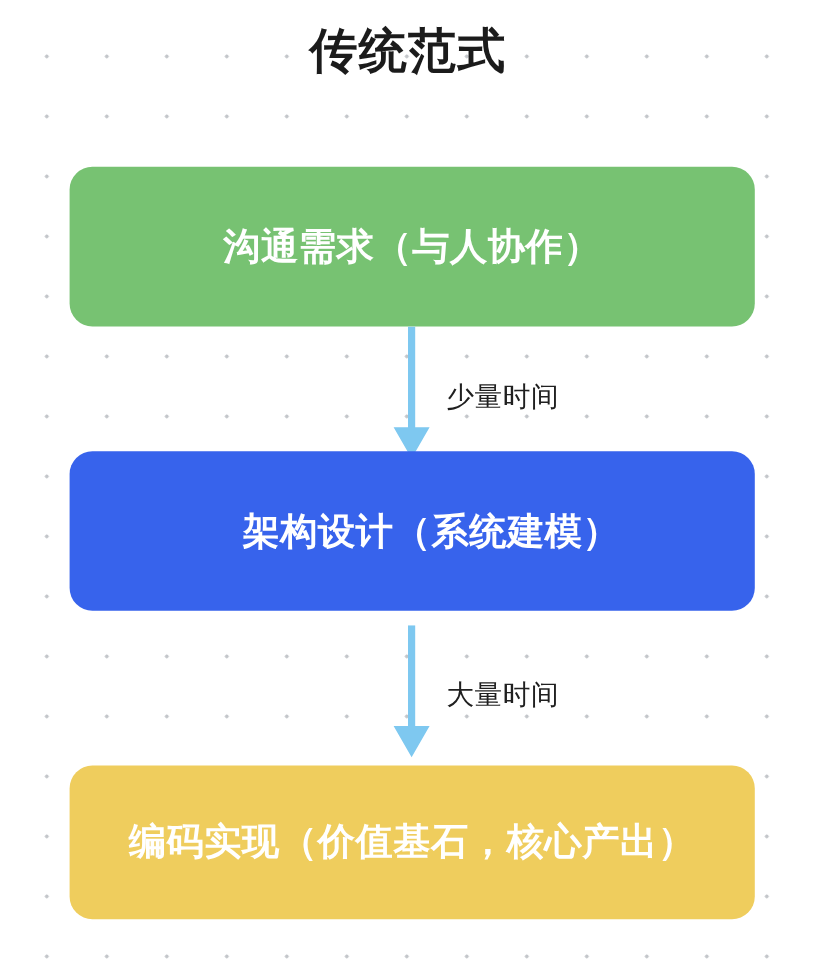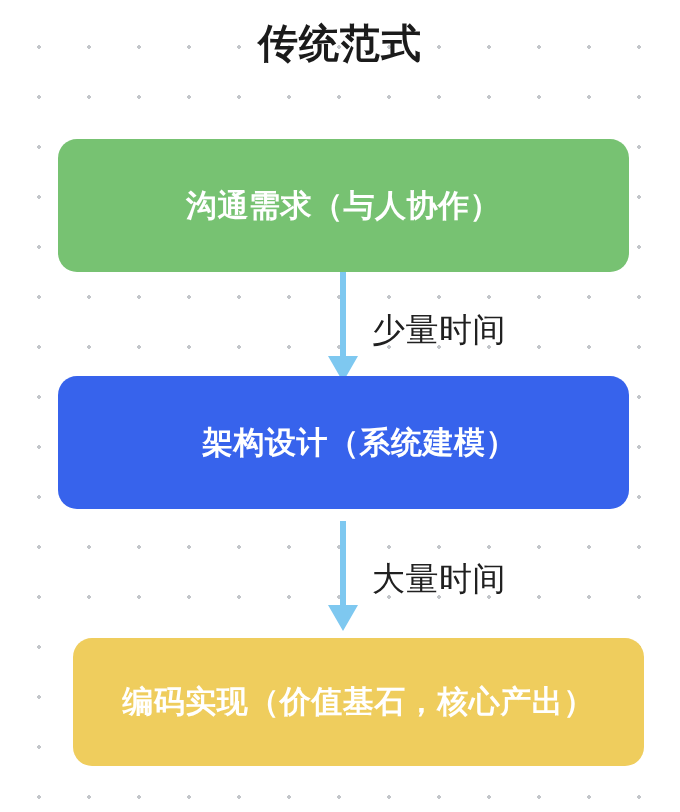--- a/index.html
+++ b/index.html
@@ -64,21 +64,20 @@
   #stage-box-1 {
     top: 376px;
     height: 133px;
     background-color: #3763ec;
     padding-left: 32px;
   }
   #stage-box-2 {
     top: 638px;
     height: 128px;
     background-color: #efcd5d;
-    margin-left: 15px;
   }
 
   .connector {
     position: absolute;
     left: 0;
     width: 680px;
     height: 116px;
   }
   #connector-0 { top: 272px; }
   #connector-1 { top: 521px; }
@@ -92,21 +91,21 @@
     display: block;
   }
 
   .connector-label {
     position: absolute;
     left: 372px;
     top: 0;
     height: 116px;
     display: flex;
     align-items: center;
-    font-size: 33px;
+    font-size: 23px;
     color: #202020;
     letter-spacing: 0.5px;
     white-space: nowrap;
   }
 </style>
 </head>
 <body>
 
 <div id="canvas">
 

